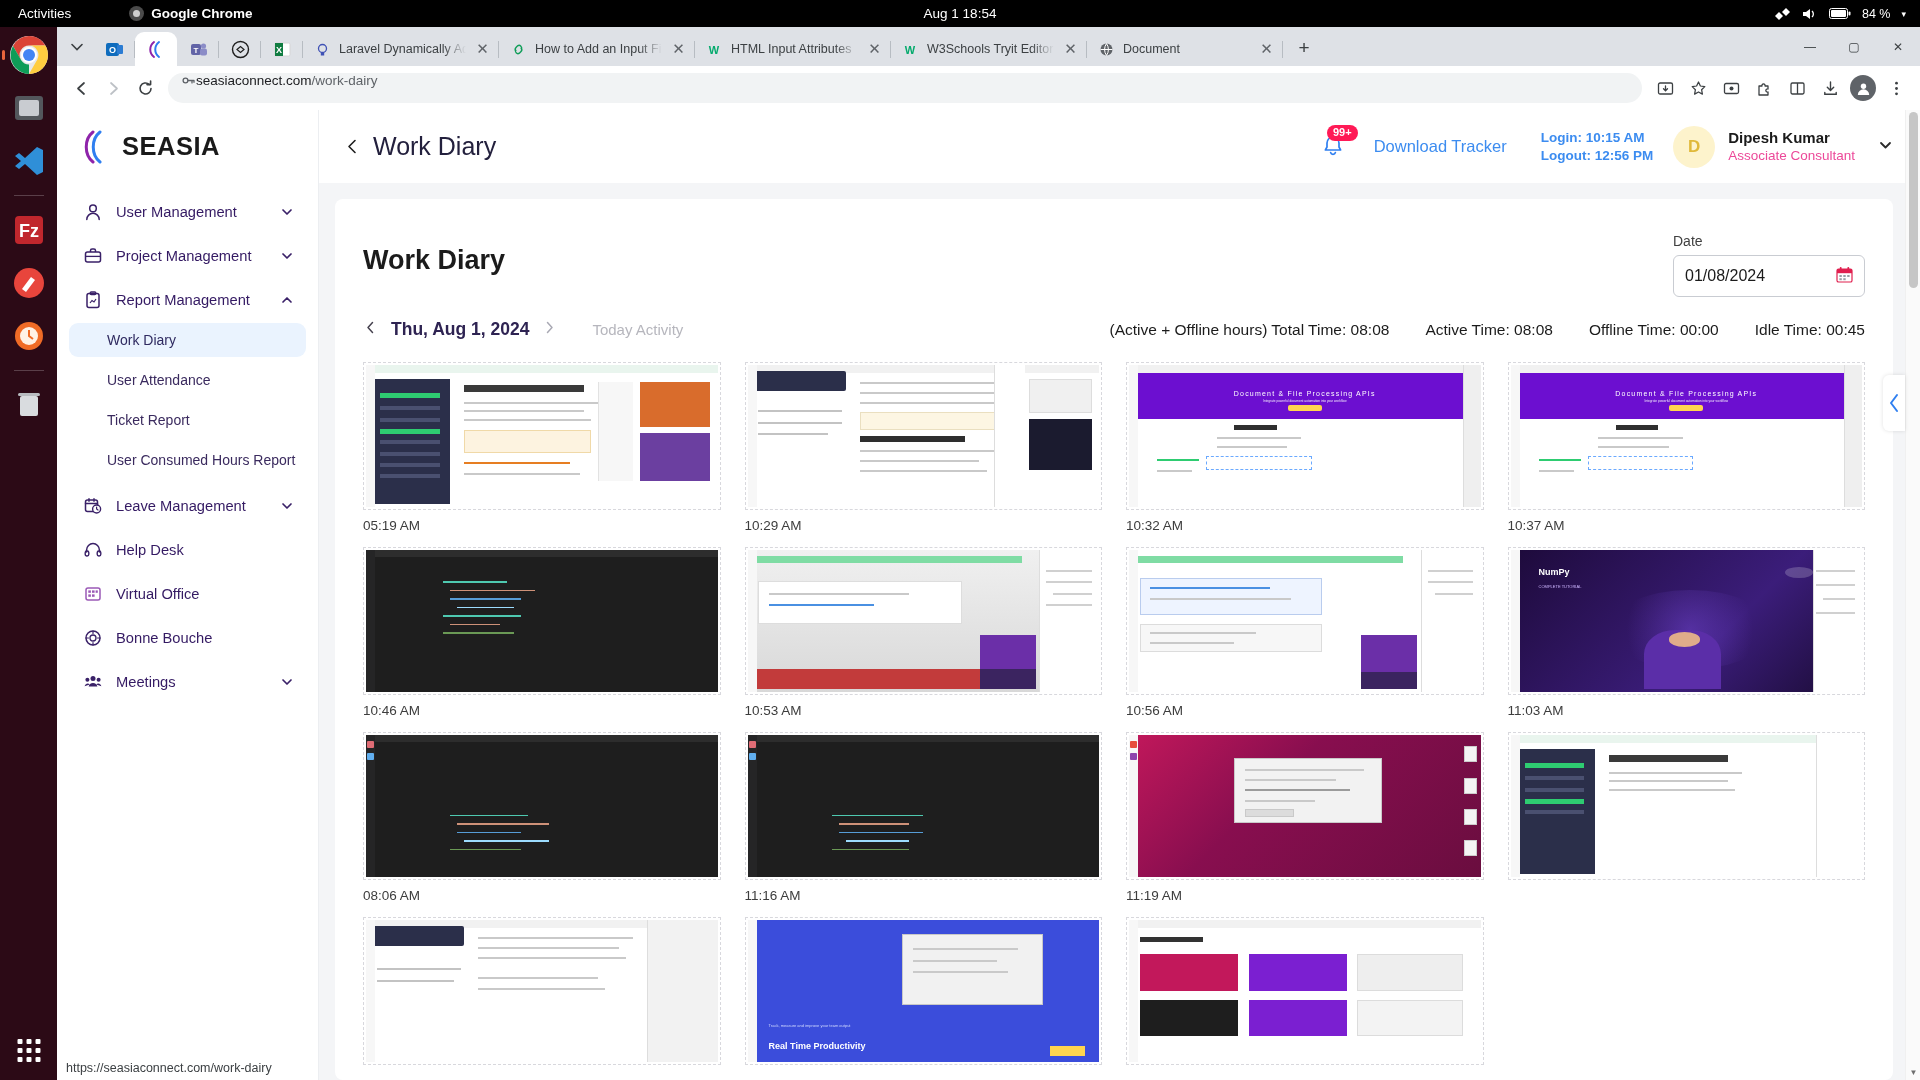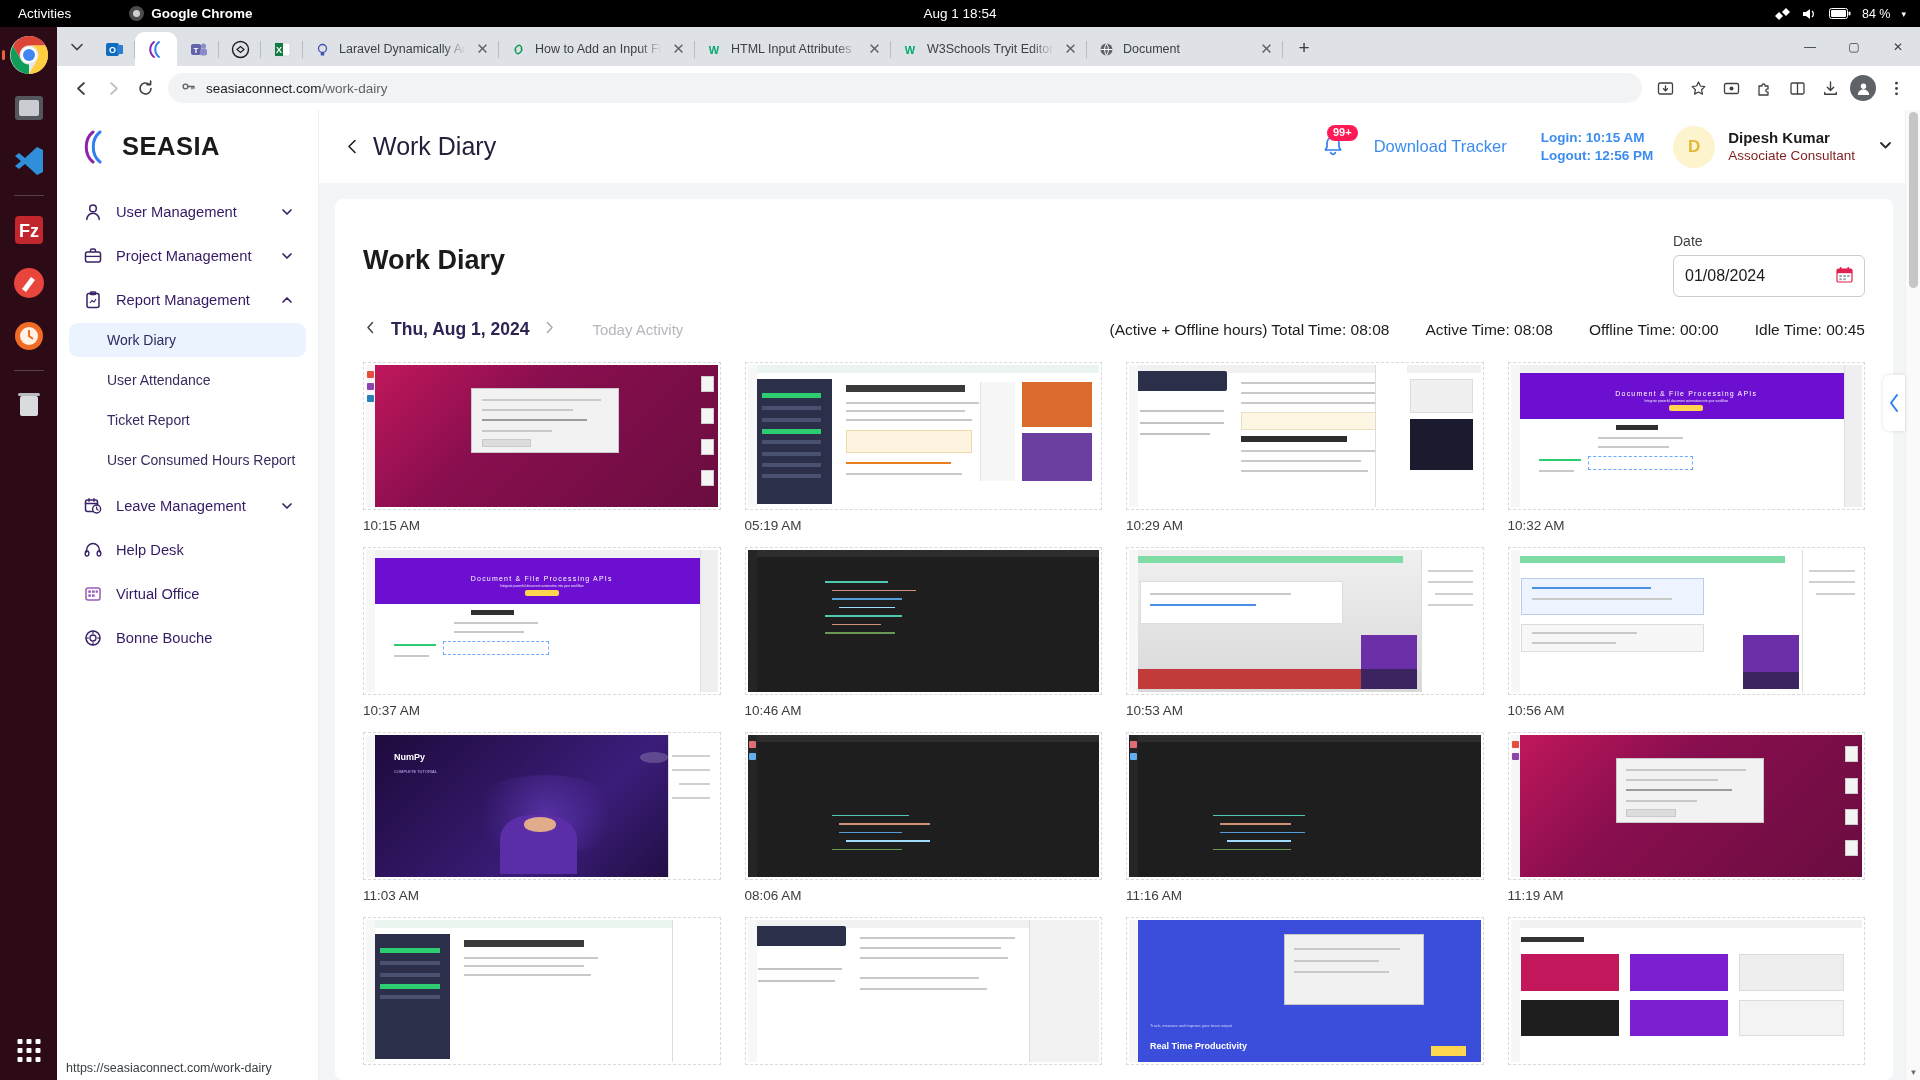--- a/index.html
+++ b/index.html
@@ -109,21 +109,21 @@
 
   
   #toolbar {
     height: 44px; background: #ffffff; display:flex; align-items:center;
     gap: 2px; padding: 0 9px;
   }
   .navbtn { width:30px; height:30px; display:flex; align-items:center; justify-content:center; border-radius:50%; color:#5f6368; flex:none; }
   .navbtn.dim { color:#bdc1c6; }
   #omnibox {
     flex:1; height: 30px; background:#f1f3f4; border-radius: 16px;
-    display:flex; align-items:center; gap: 10px; padding: 0 13px; margin: 0 6px;
+    display:flex; align-items:flex-start; gap: 0; padding: 0 13px; margin: 0 6px;
     font-size: 13.5px; color: #202124;
   }
   #omnibox .url-rest { color:#5f6368; }
   .tb-right { display:flex; align-items:center; gap:3px; }
   .tb-right .navbtn { width:30px; height:30px; }
   .profile-circle { width:26px; height:26px; border-radius:50%; background:#5f6368; display:flex;align-items:center;justify-content:center;}
 
   
   #page {
     position:absolute; top: 83px; left:0; right:0; bottom:0;
@@ -189,21 +189,21 @@
     min-width: 28px; text-align:center;
   }
   .dl-tracker { color:#3c8cf0; font-size: 16.5px; margin-right: 34px; white-space:nowrap; }
   .login-times { color:#3c8cf0; font-size: 13.5px; line-height: 18px; font-weight:600; margin-right: 20px; white-space:nowrap;}
   .avatar {
     width: 42px; height:42px; border-radius:50%; background:#fdf3cc;
     color:#e0b93a; font-size: 17px; font-weight:700;
     display:flex; align-items:center; justify-content:center; margin-right: 13px; flex:none;
   }
   .user-meta .nm { font-size: 15px; font-weight:700; color:#1b1b1b; line-height: 19px;}
-  .user-meta .rl { font-size: 13.5px; color:#7f1d1d; line-height: 18px;}
+  .user-meta .rl { font-size: 13.5px; color:#ec4899; line-height: 18px;}
   .user-chev { margin-left: 22px; color:#2b2b2b; font-size:15px; }
 
   
   #main {
     position:absolute; left: 262px; right: 15px; top: 73px; bottom: 0;
     background:#f4f5f7; padding: 16px 12px 0 16px; overflow:hidden;
   }
   #card {
     background:#ffffff; border-radius: 8px; height: 100%;
     padding: 34px 28px 0 28px; position:relative; overflow:hidden;
@@ -695,20 +695,38 @@
         <div class="nav-item">
           <span class="ic">
             <svg width="18" height="18" viewBox="0 0 18 18">
                 <circle cx="9" cy="9" r="7" fill="none" stroke="#3a2168" stroke-width="1.5"></circle>
                 <circle cx="9" cy="9" r="3" fill="none" stroke="#3a2168" stroke-width="1.3"></circle>
                 <path d="M9 2v2.5M9 13.5V16M2 9h2.5M13.5 9H16" stroke="#3a2168" stroke-width="1.2" stroke-linecap="round"></path>
               </svg>
           </span>
           <span class="lbl">Bonne Bouche</span>
         </div>
+        <div class="nav-item">
+          <span class="ic">
+            <svg width="18" height="18" viewBox="0 0 18 18">
+                <circle cx="9" cy="5.6" r="2.5" fill="#3a2168"></circle>
+                <circle cx="3.4" cy="6.8" r="2" fill="#3a2168"></circle>
+                <circle cx="14.6" cy="6.8" r="2" fill="#3a2168"></circle>
+                <path d="M4.6 13.6a4.5 4.5 0 018.8 0z" fill="#3a2168"></path>
+                <path d="M0.6 13.2a3.2 3.2 0 015.2-1.8" fill="#3a2168"></path>
+                <path d="M17.4 13.2a3.2 3.2 0 00-5.2-1.8" fill="#3a2168"></path>
+              </svg>
+          </span>
+          <span class="lbl">Meetings</span>
+          <span class="chev">
+            <svg width="14" height="14" viewBox="0 0 14 14">
+                <path d="M3 5l4 4 4-4" stroke="#3a2168" stroke-width="1.7" fill="none" stroke-linecap="round" stroke-linejoin="round"></path>
+              </svg>
+          </span>
+        </div>
       </div>
     </div>
 
     <div id="topheader">
       <div class="back-chev">
         <svg width="19" height="19" viewBox="0 0 19 19">
             <path d="M12 3.5L6 9.5l6 6" stroke="#1f1f1f" stroke-width="1.6" fill="none" stroke-linecap="round" stroke-linejoin="round"></path>
           </svg>
       </div>
       <div class="hdr-title">Work Diary</div>
@@ -781,42 +799,20 @@
           <div class="stats">
             <span>(Active + Offline hours) Total Time: 08:08</span>
             <span>Active Time: 08:08</span>
             <span>Offline Time: 00:00</span>
             <span>Idle Time: 00:45</span>
           </div>
         </div>
 
         <div id="grid">
 
-          <div class="shot">
-            <div class="frame">
-              <div class="inner">
-                <div class="tn tn-pink"></div>
-                <div class="win-box" style="left:30%;top:16%;width:42%;height:46%;"></div>
-                <div class="ln" style="left:33%;top:24%;width:34%;"></div>
-                <div class="ln" style="left:33%;top:31%;width:26%;"></div>
-                <div class="ln" style="left:33%;top:38%;width:30%;background:#9b9b9b;"></div>
-                <div class="ln" style="left:33%;top:46%;width:20%;"></div>
-                <div class="win-box" style="left:33%;top:52%;width:14%;height:6%;background:#dcdcdc;"></div>
-                <div style="position:absolute;right:4px;top:8%;width:13px;height:16px;background:#f4f4f4;border:1px solid #ccc;"></div>
-                <div style="position:absolute;right:4px;top:30%;width:13px;height:16px;background:#f4f4f4;border:1px solid #ccc;"></div>
-                <div style="position:absolute;right:4px;top:52%;width:13px;height:16px;background:#f4f4f4;border:1px solid #ccc;"></div>
-                <div style="position:absolute;right:4px;top:74%;width:13px;height:16px;background:#f4f4f4;border:1px solid #ccc;"></div>
-                <div class="leftstrip"></div>
-                <div class="dot-ic" style="top:6px;background:#e74c3c;"></div>
-                <div class="dot-ic" style="top:18px;background:#8e44ad;"></div>
-                <div class="dot-ic" style="top:30px;background:#2980b9;"></div>
-              </div>
-            </div>
-            <div class="time">10:15 AM</div>
-          </div>
 
           <div class="shot">
             <div class="frame">
               <div class="inner">
                 <div class="tn tn-white"></div>
                 <div class="bar-top" style="background:#e9f5ee;"></div>
                 <div style="position:absolute;left:2%;top:10%;width:22%;bottom:2%;background:#2b2f4a;"></div>
                 <div class="ln g" style="left:4%;top:20%;width:17%;height:5px;"></div>
                 <div class="ln" style="left:4%;top:29%;width:17%;height:4px;background:#4a5070;"></div>
                 <div class="ln" style="left:4%;top:37%;width:17%;height:4px;background:#4a5070;"></div>

